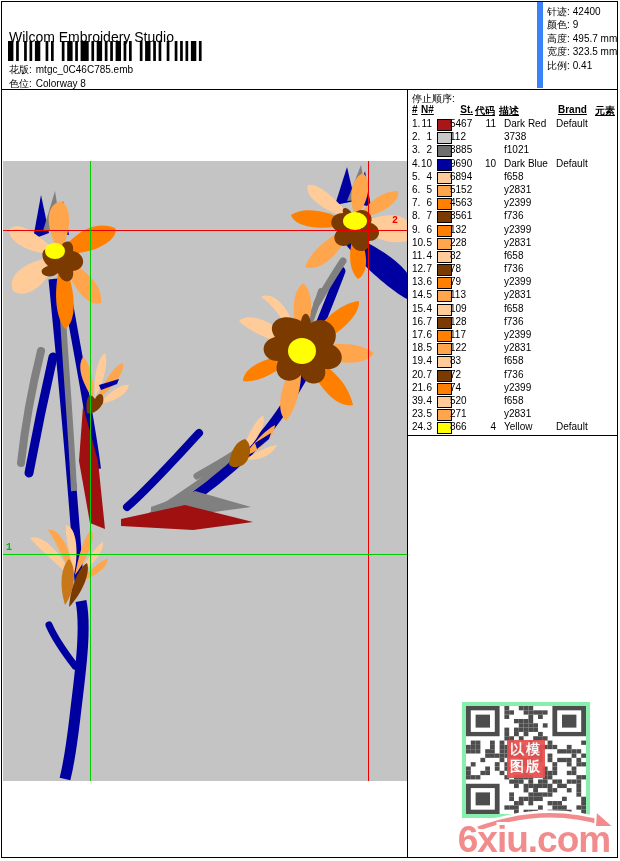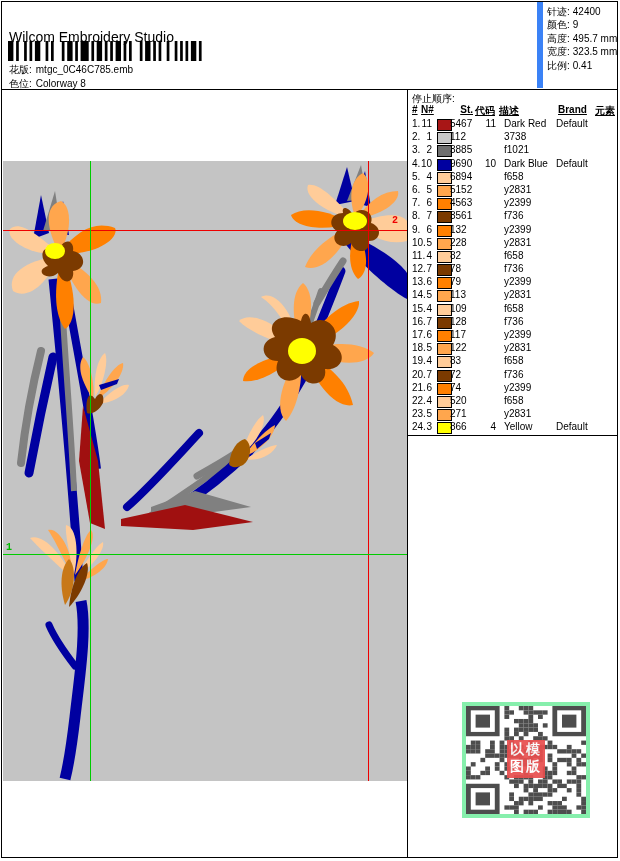--- a/index.html
+++ b/index.html
@@ -420,21 +420,21 @@
             <span class="c-idx">21.</span>
             <span class="c-n">6</span>
             <span class="c-sw" style="background: rgb(255, 128, 0);"></span>
             <span class="c-st">74</span>
             <span class="c-code"></span>
             <span class="c-desc">y2399</span>
             <span class="c-brand"></span>
             <span class="c-elem"></span>
           </div>
           <div class="trow">
-            <span class="c-idx">22.</span>
+            <span class="c-idx">39.</span>
             <span class="c-n">4</span>
             <span class="c-sw" style="background: rgb(255, 204, 153);"></span>
             <span class="c-st">520</span>
             <span class="c-code"></span>
             <span class="c-desc">f658</span>
             <span class="c-brand"></span>
             <span class="c-elem"></span>
           </div>
           <div class="trow">
             <span class="c-idx">23.</span>
@@ -684,15 +684,23 @@
           <rect x="0" y="18" width="7" height="7" fill="#4d4d4d"></rect>
           <rect x="1" y="19" width="5" height="5" fill="#fff"></rect>
           <rect x="2" y="20" width="3" height="3" fill="#4d4d4d"></rect>
         </svg>
       <div class="qr-stamp">
         <div>以模</div>
         <div>图版</div>
       </div>
     </div>
 
+    <div class="logo-wrap">
+      <svg width="168" height="56" viewBox="0 0 168 56">
+        <path d="M8,30 Q84,-4 154,18" fill="none" stroke="#ffffff" stroke-width="10"></path>
+        <path d="M8,30 Q84,-4 154,18" fill="none" stroke="#f28b8b" stroke-width="4.5"></path>
+        <polygon points="162,21 144,5 143,21" fill="#f28b8b" stroke="#ffffff" stroke-width="2"></polygon>
+        <text id="logo-text" x="82" y="46" text-anchor="middle" font-family="Liberation Sans, sans-serif" font-size="37" font-weight="bold" fill="#f28b8b" stroke="#ffffff" stroke-width="6" paint-order="stroke" letter-spacing="-1">6xiu.com</text>
+      </svg>
+    </div>
   </div>
 
 </div>
 
 </body></html>

